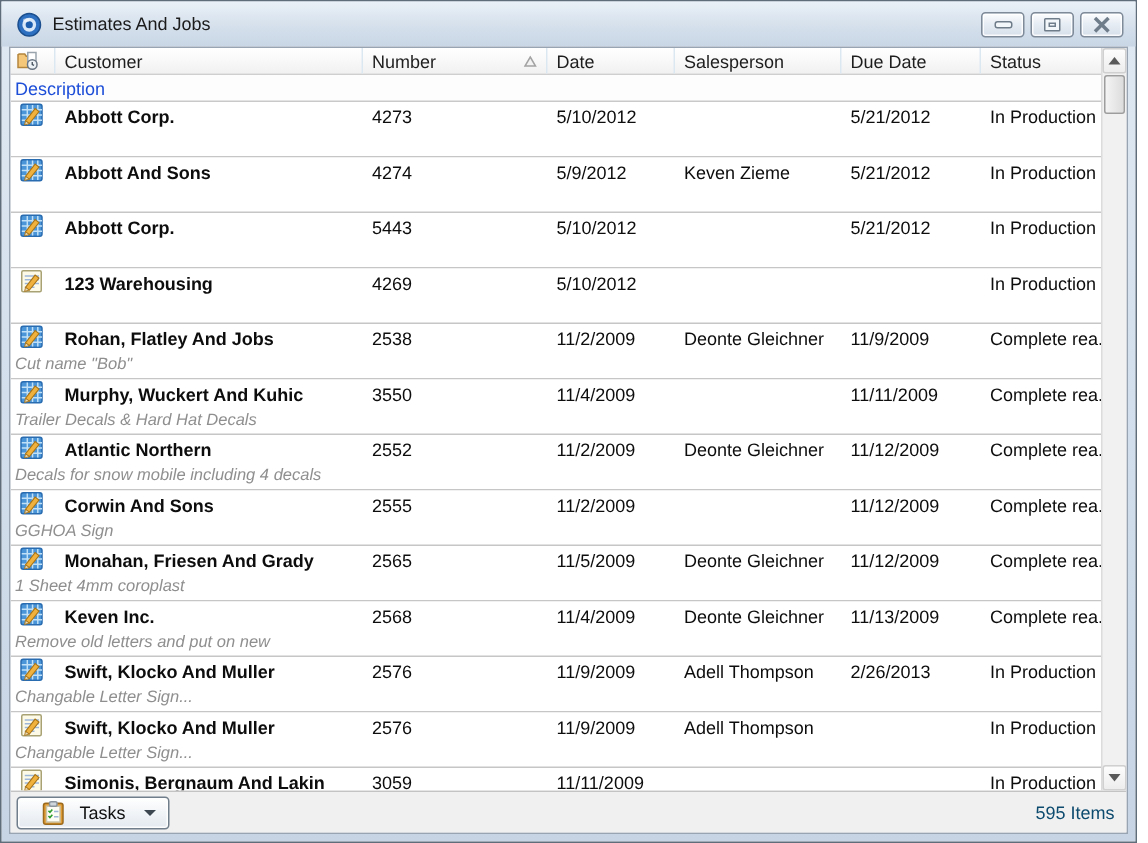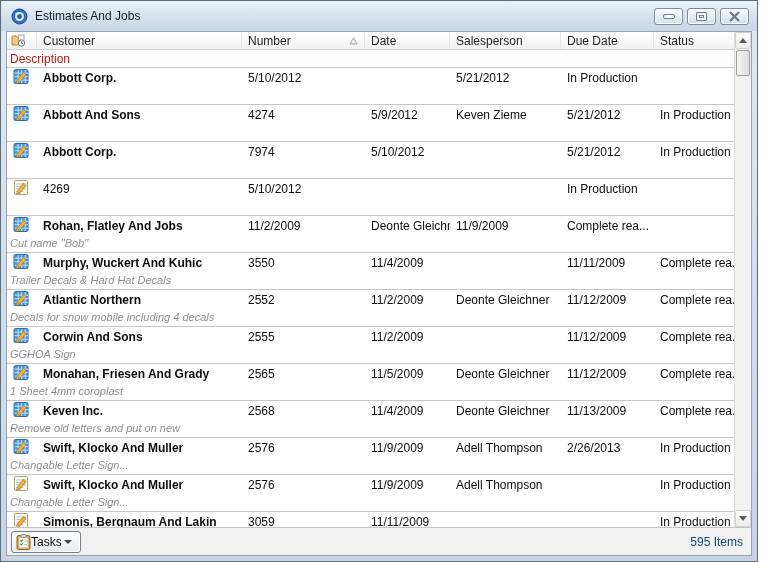--- a/index.html
+++ b/index.html
@@ -48,21 +48,21 @@
     position:relative; display:flex; align-items:center;
     padding:0 0 0 6px; font-size:12px; color:#1e1e1e;
     border-right:1px solid #dbe7f1; overflow:hidden; white-space:nowrap;
   }
   .hcell.icon-cell { padding-left:4px; }
   .sort-arrow { margin-left:auto; margin-right:6px; flex:0 0 auto; }
 
   
   .desc-band {
     height:18px; display:flex; align-items:center;
-    padding-left:3px; font-size:12px; color:#b91c1c;
+    padding-left:3px; font-size:12px; color:#1d4ed8;
     background:#fdfdfd; border-bottom:1px solid #c9c9c9;
   }
 
   
   .rows-viewport { flex:1; overflow:hidden; }
   .record { height:37px; border-bottom:1px solid #c6c6c6; background:#fff; }
   .line1 { height:19px; align-items:center; }
   .cell { padding:1px 4px 0 6px; white-space:nowrap; overflow:hidden; font-size:12px; color:#0d0d0d; }
   .cell.icon-c { padding:1px 0 0 6px; }
   .customer-name { font-weight:bold; }
@@ -87,22 +87,22 @@
   .sb-thumb { height:26px; margin:1px 1px; border:1px solid #9d9d9d; border-radius:2px;
     background:linear-gradient(90deg,#f4f4f4,#dcdcdc); }
   .sb-track { flex:1; }
 
   
   .taskbar {
     height:28px; flex:0 0 auto; background:#f0f0f0; border-top:1px solid #c3c3c3;
     display:flex; align-items:center; padding:0 8px 0 4px;
   }
   .tasks-button {
-    display:inline-flex; align-items:center; gap:0;
-    height:22px; padding:0 8px 0 4px; border:1px solid #707d8a; border-radius:3px;
+    display:inline-flex; align-items:center; gap:10px;
+    height:22px; padding:0 8px 0 16px; border:1px solid #707d8a; border-radius:3px;
     background:linear-gradient(#ffffff,#e3e9f0);
     box-shadow:inset 0 0 0 1px rgba(255,255,255,.9); cursor:default;
   }
   .tasks-label { font-size:12px; color:#101010; }
   .tasks-caret { width:0; height:0; border-left:4px solid transparent; border-right:4px solid transparent; border-top:4px solid #3c4650; margin-left:2px; }
   .items-count { margin-left:auto; font-size:12px; color:#0c4a6e; }
 </style>
 </head>
 <body>
 
@@ -179,20 +179,21 @@
           <svg class="svg-grid" width="17" height="17" viewBox="0 0 17 17">
             <rect x="1" y="1.5" width="14" height="14" rx="1.5" fill="#4a94d8" stroke="#2a6cb0"></rect>
             <path d="M1.5 5.2 H15 M1.5 8.7 H15 M1.5 12.2 H15 M5.2 2 V15 M8.7 2 V15 M12.2 2 V15" stroke="#bfe0f7" stroke-width="1"></path>
             <path d="M4 12.6 L10.4 4.4 L13 6.4 L6.6 14.4 Z" fill="#f0b23c" stroke="#a87416" stroke-width=".7"></path>
             <path d="M4 12.6 L6.6 14.4 L3.4 15.3 Z" fill="#e8d9b8" stroke="#a87416" stroke-width=".6"></path>
           </svg>
 
         </span>
       </div>
       <div class="cell customer-name">Abbott Corp.</div>
+      <div class="cell">4273</div>
       <div class="cell">5/10/2012</div>
       <div class="cell"></div>
       <div class="cell">5/21/2012</div>
       <div class="cell">In Production</div>
     </div>
     <div class="desc-line"></div>
   </div>
 
   <div class="record">
     <div class="line1 cols">
@@ -224,21 +225,21 @@
           <svg class="svg-grid" width="17" height="17" viewBox="0 0 17 17">
             <rect x="1" y="1.5" width="14" height="14" rx="1.5" fill="#4a94d8" stroke="#2a6cb0"></rect>
             <path d="M1.5 5.2 H15 M1.5 8.7 H15 M1.5 12.2 H15 M5.2 2 V15 M8.7 2 V15 M12.2 2 V15" stroke="#bfe0f7" stroke-width="1"></path>
             <path d="M4 12.6 L10.4 4.4 L13 6.4 L6.6 14.4 Z" fill="#f0b23c" stroke="#a87416" stroke-width=".7"></path>
             <path d="M4 12.6 L6.6 14.4 L3.4 15.3 Z" fill="#e8d9b8" stroke="#a87416" stroke-width=".6"></path>
           </svg>
 
         </span>
       </div>
       <div class="cell customer-name">Abbott Corp.</div>
-      <div class="cell">7974</div>
+      <div class="cell">5443</div>
       <div class="cell">5/10/2012</div>
       <div class="cell"></div>
       <div class="cell">5/21/2012</div>
       <div class="cell">In Production</div>
     </div>
     <div class="desc-line"></div>
   </div>
 
   <div class="record">
     <div class="line1 cols">
@@ -246,20 +247,21 @@
         <span class="row-icon is-note">
 
           <svg class="svg-note" width="17" height="17" viewBox="0 0 17 17">
             <rect x="1.5" y="1.5" width="13" height="14" rx="1" fill="#fdfbe8" stroke="#a8a274"></rect>
             <path d="M3.5 5 H13 M3.5 7.5 H13 M3.5 10 H13 M3.5 12.5 H10" stroke="#9db6d8" stroke-width=".9"></path>
             <path d="M4 12.6 L10.4 4.4 L13 6.4 L6.6 14.4 Z" fill="#f0b23c" stroke="#a87416" stroke-width=".7"></path>
             <path d="M4 12.6 L6.6 14.4 L3.4 15.3 Z" fill="#e8d9b8" stroke="#a87416" stroke-width=".6"></path>
           </svg>
         </span>
       </div>
+      <div class="cell customer-name">123 Warehousing</div>
       <div class="cell">4269</div>
       <div class="cell">5/10/2012</div>
       <div class="cell"></div>
       <div class="cell"></div>
       <div class="cell">In Production</div>
     </div>
     <div class="desc-line"></div>
   </div>
 
   <div class="record">
@@ -269,20 +271,21 @@
           <svg class="svg-grid" width="17" height="17" viewBox="0 0 17 17">
             <rect x="1" y="1.5" width="14" height="14" rx="1.5" fill="#4a94d8" stroke="#2a6cb0"></rect>
             <path d="M1.5 5.2 H15 M1.5 8.7 H15 M1.5 12.2 H15 M5.2 2 V15 M8.7 2 V15 M12.2 2 V15" stroke="#bfe0f7" stroke-width="1"></path>
             <path d="M4 12.6 L10.4 4.4 L13 6.4 L6.6 14.4 Z" fill="#f0b23c" stroke="#a87416" stroke-width=".7"></path>
             <path d="M4 12.6 L6.6 14.4 L3.4 15.3 Z" fill="#e8d9b8" stroke="#a87416" stroke-width=".6"></path>
           </svg>
 
         </span>
       </div>
       <div class="cell customer-name">Rohan, Flatley And Jobs</div>
+      <div class="cell">2538</div>
       <div class="cell">11/2/2009</div>
       <div class="cell">Deonte Gleichner</div>
       <div class="cell">11/9/2009</div>
       <div class="cell">Complete rea...</div>
     </div>
     <div class="desc-line">Cut name "Bob"</div>
   </div>
 
   <div class="record">
     <div class="line1 cols">

